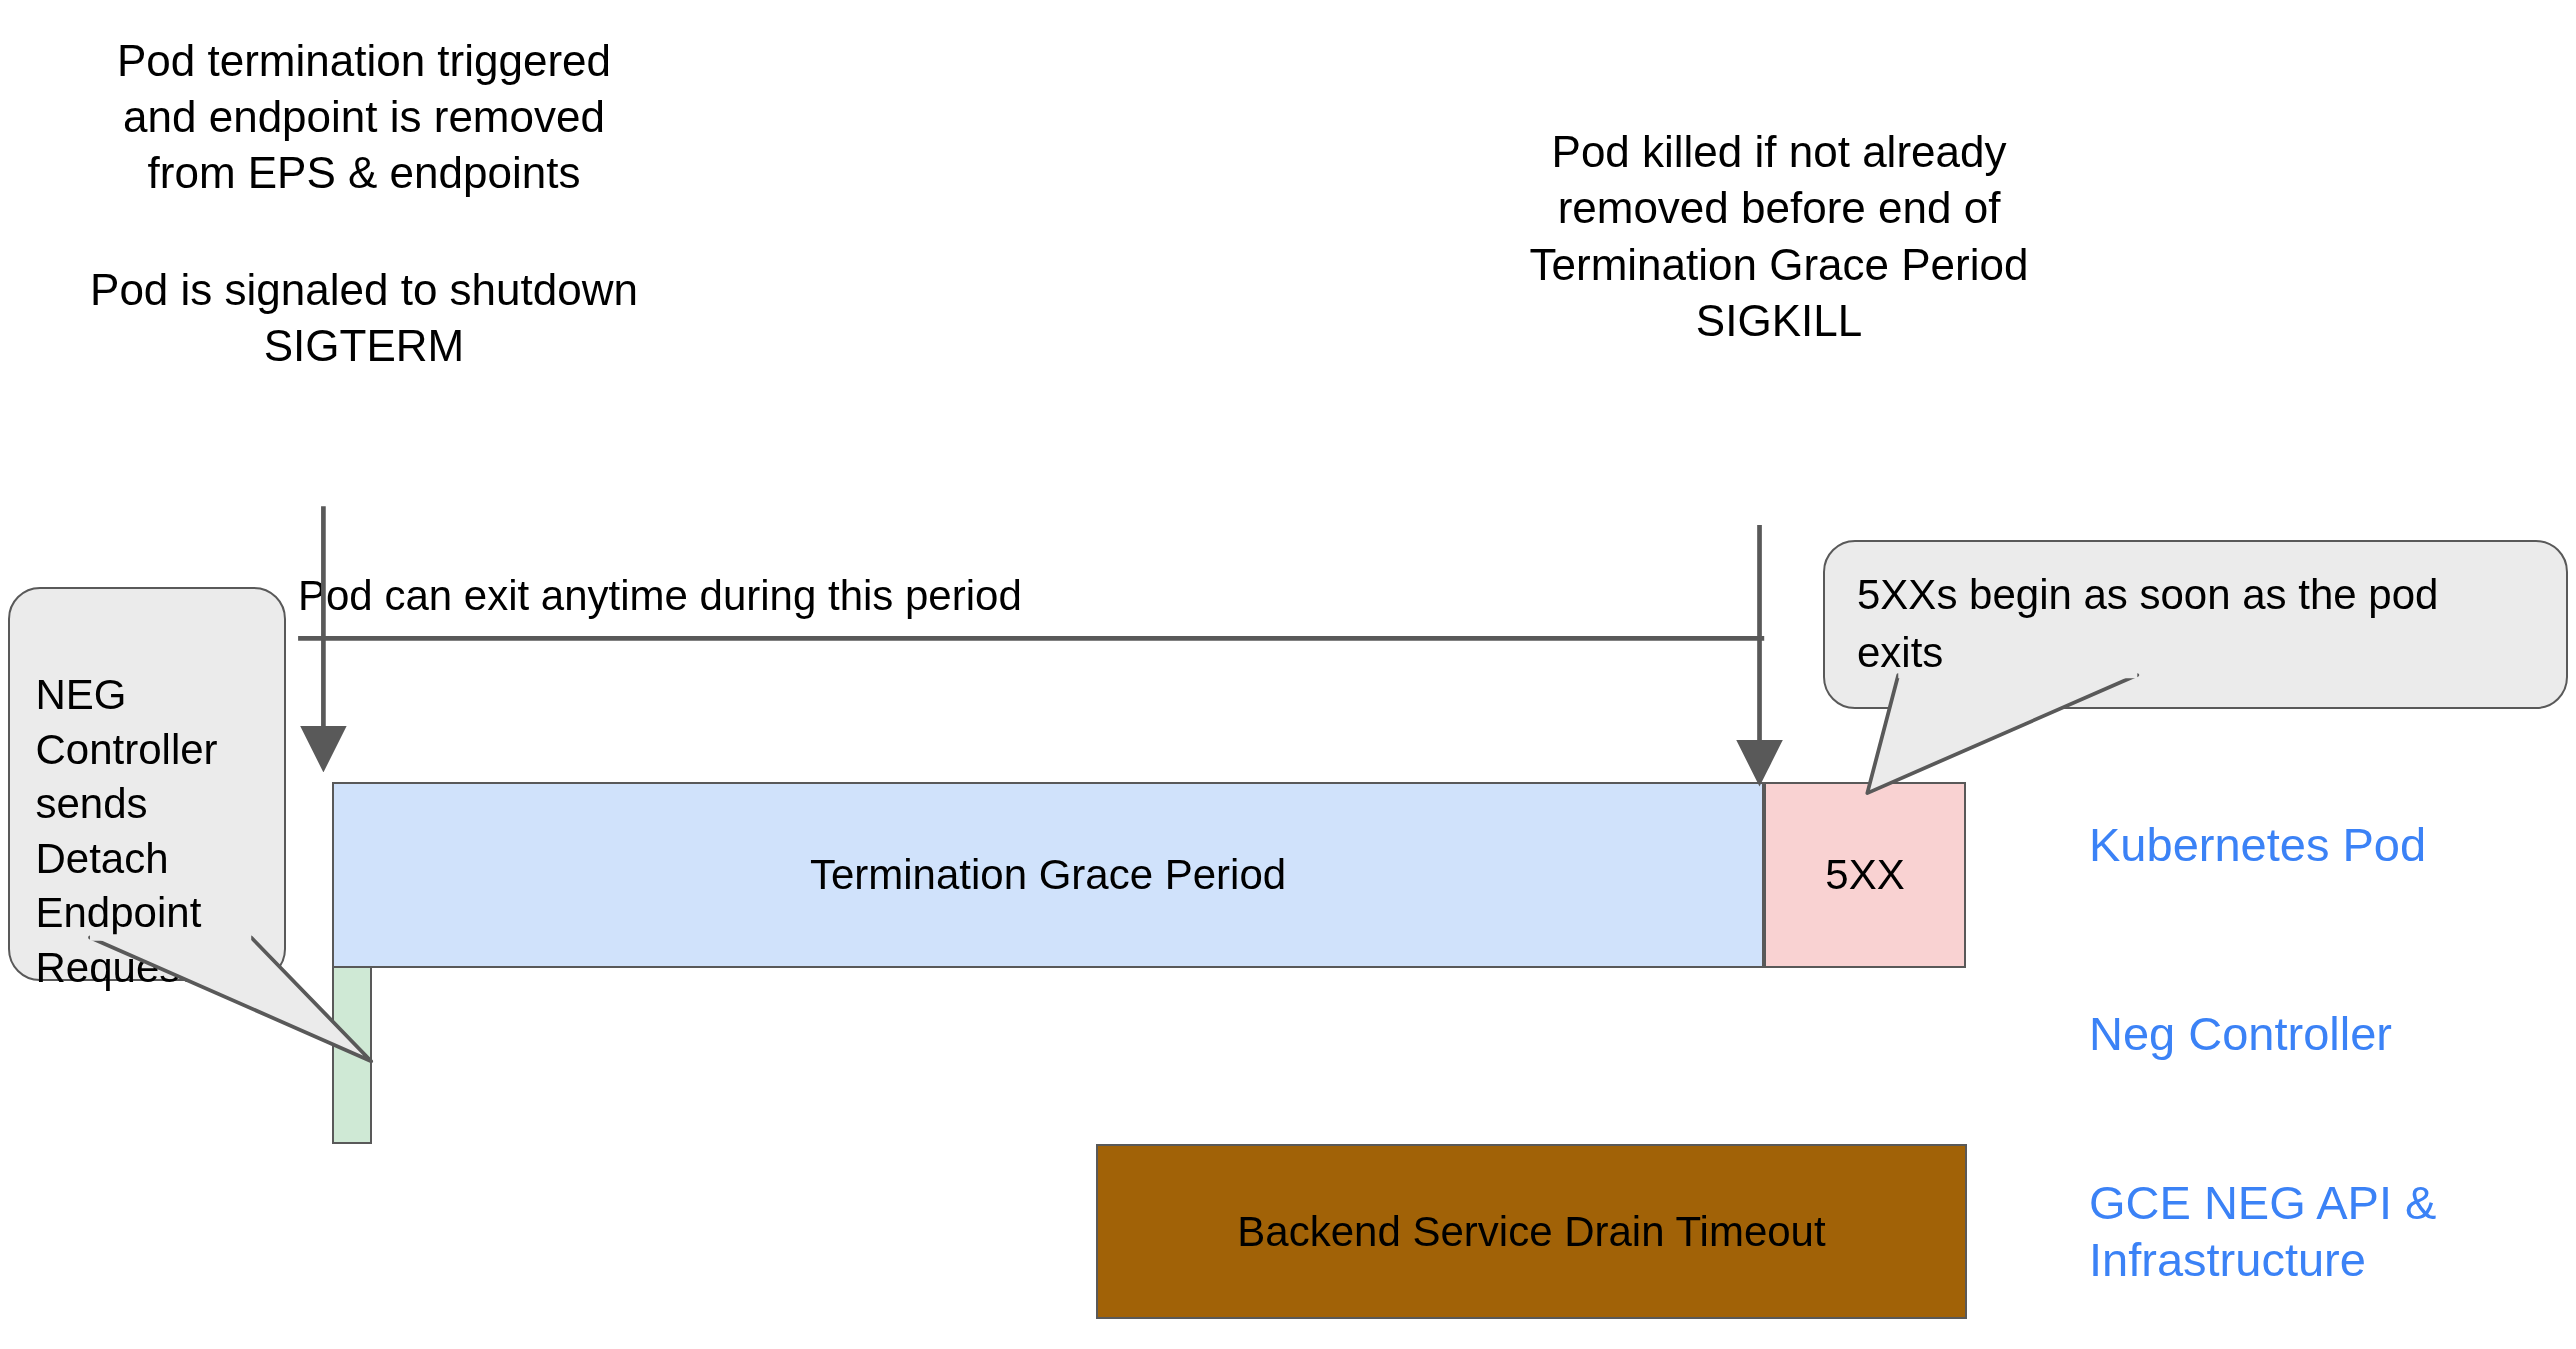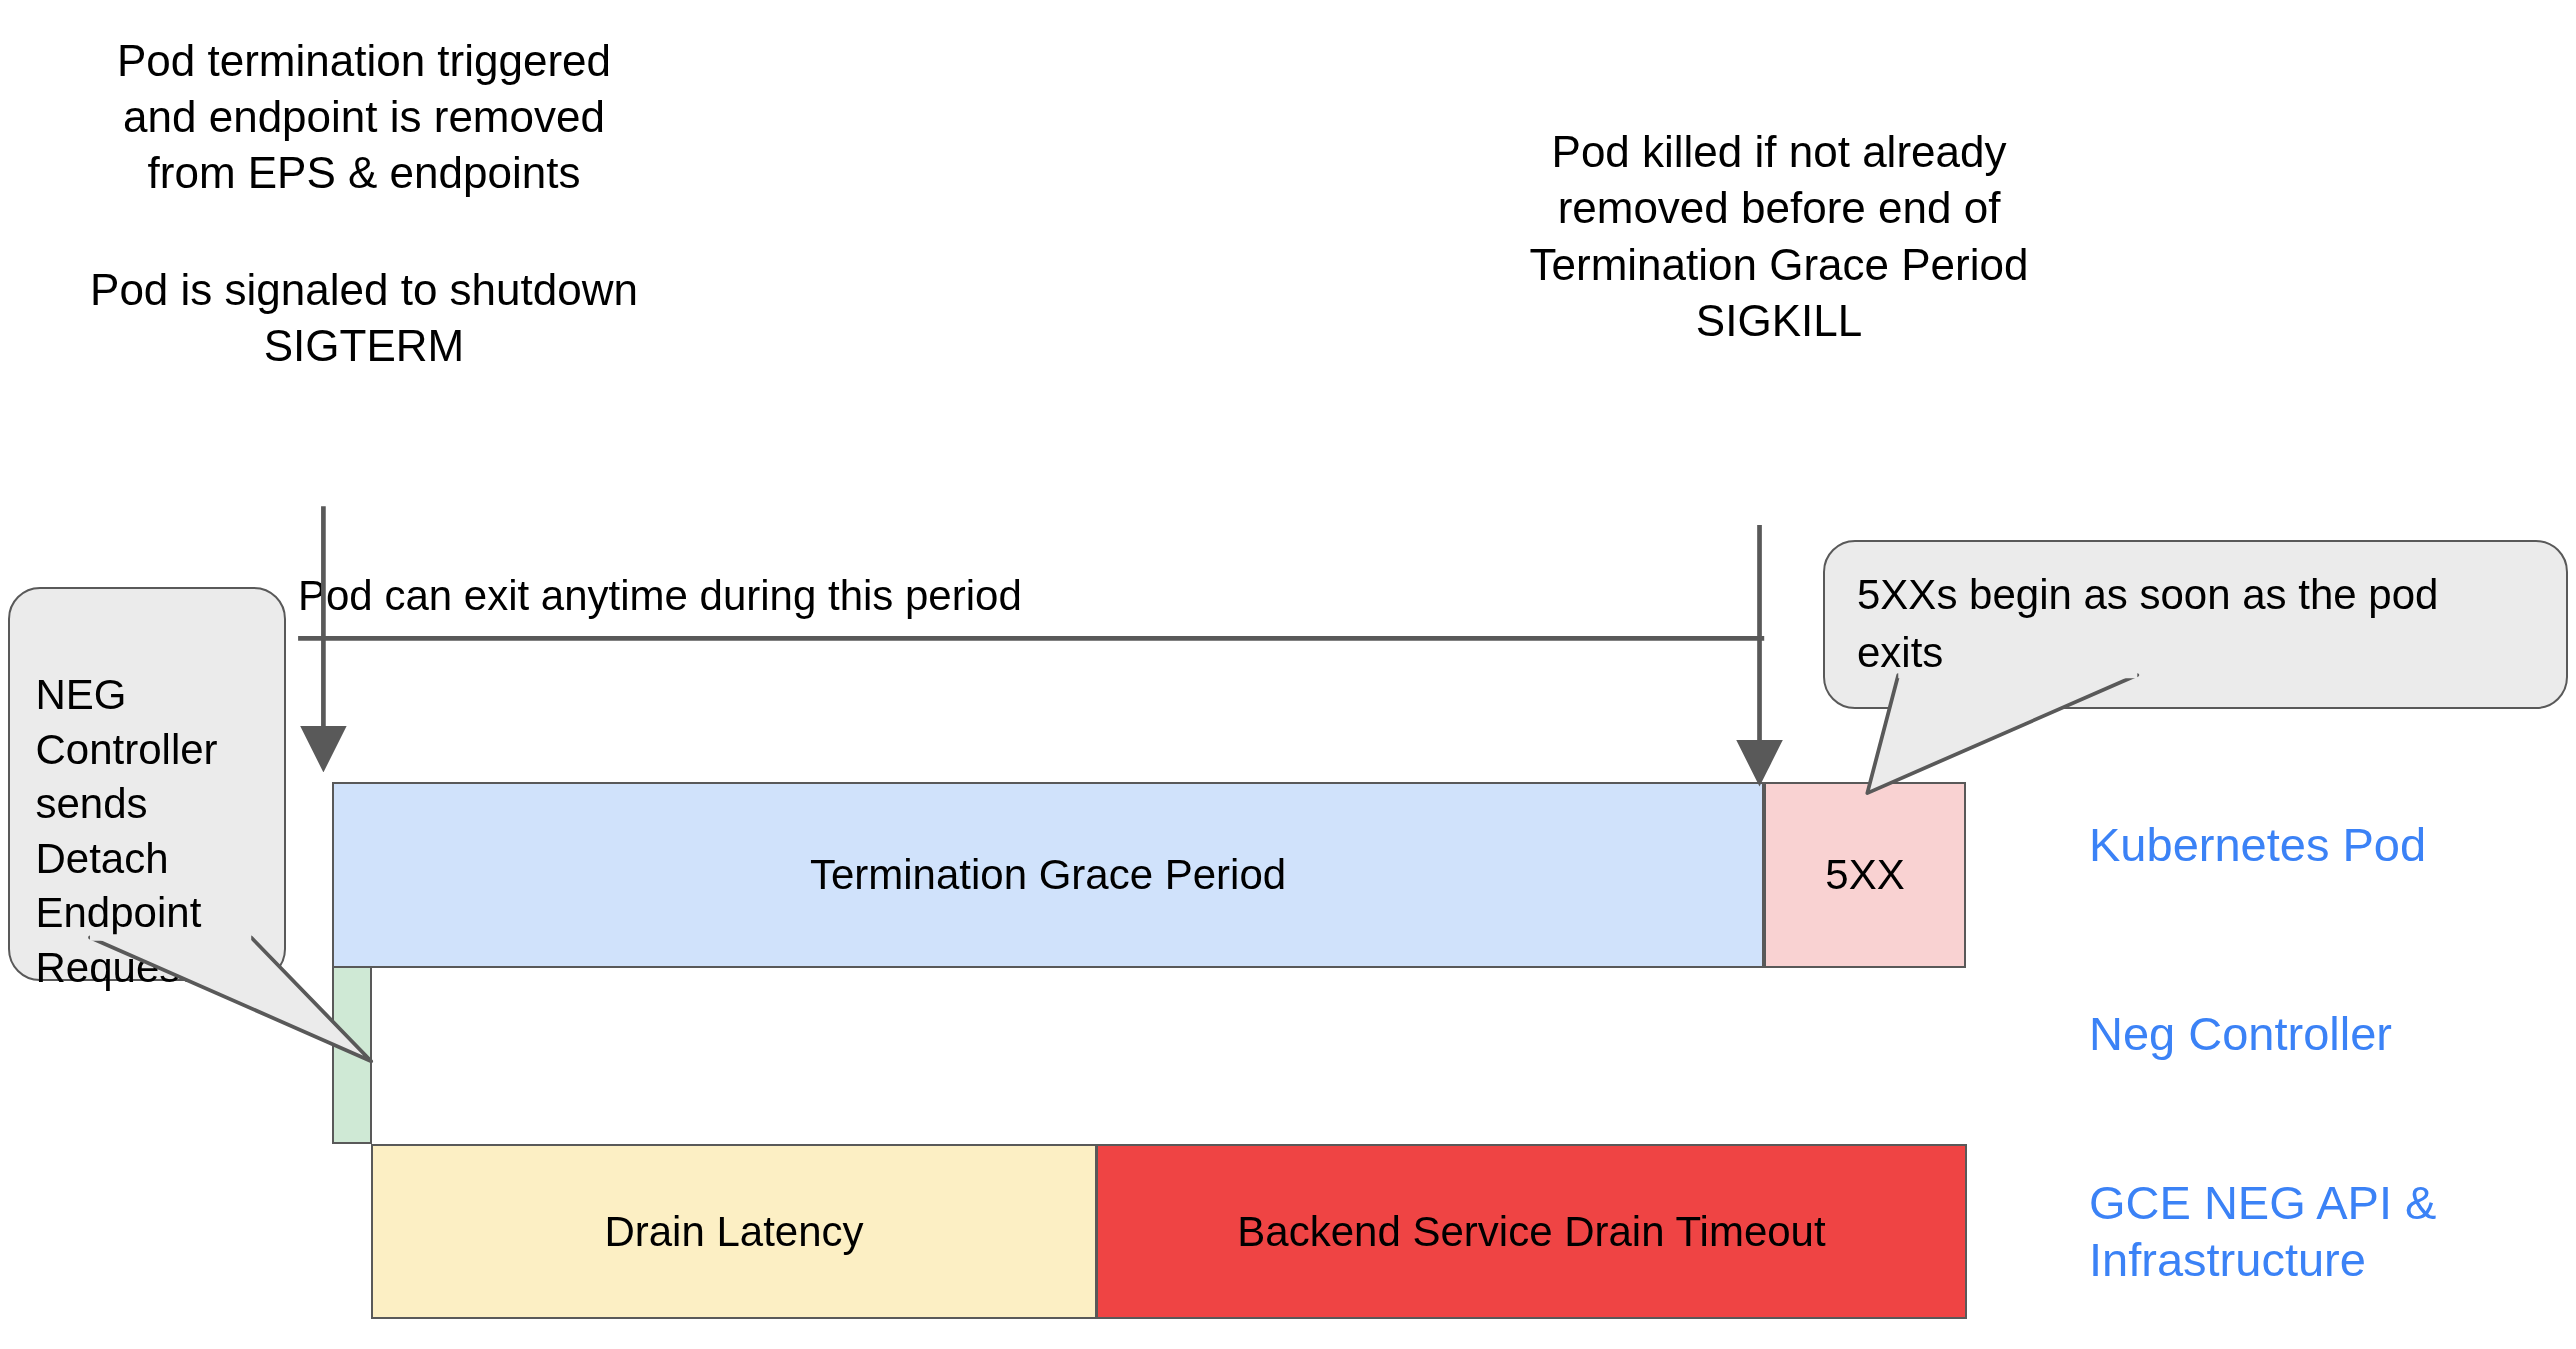--- a/index.html
+++ b/index.html
@@ -67,21 +67,21 @@
   #bar-neg {
     left: 332px;  top: 966px; width: 40px;   height: 178px;
     background: #cfe9d5;
   }
   #bar-drain {
     left: 371px;  top: 1144px; width: 726px;  height: 175px;
     background: #fcefc4;
   }
   #bar-backend {
     left: 1096px; top: 1144px; width: 871px;  height: 175px;
-    background: #ef4444;
+    background: #a16207;
   }
 
   
   .lane-label {
     position: absolute;
     font-size: 47px;
     line-height: 1.22;
     color: #3b82f6;
     white-space: pre-line;
   }
@@ -183,23 +183,20 @@
   </div>
 
   <div class="bar" id="bar-5xx">
     <span>5XX</span>
   </div>
 
   <div class="bar" id="bar-neg">
     <span></span>
   </div>
 
-  <div class="bar" id="bar-drain">
-    <span>Drain Latency</span>
-  </div>
 
   <div class="bar" id="bar-backend">
     <span>Backend Service Drain Timeout</span>
   </div>
 
   <div class="lane-label" id="lane-pod">Kubernetes Pod</div>
 
   <div class="lane-label" id="lane-neg">Neg Controller</div>
 
   <div class="lane-label" id="lane-gce">GCE NEG API &amp;

